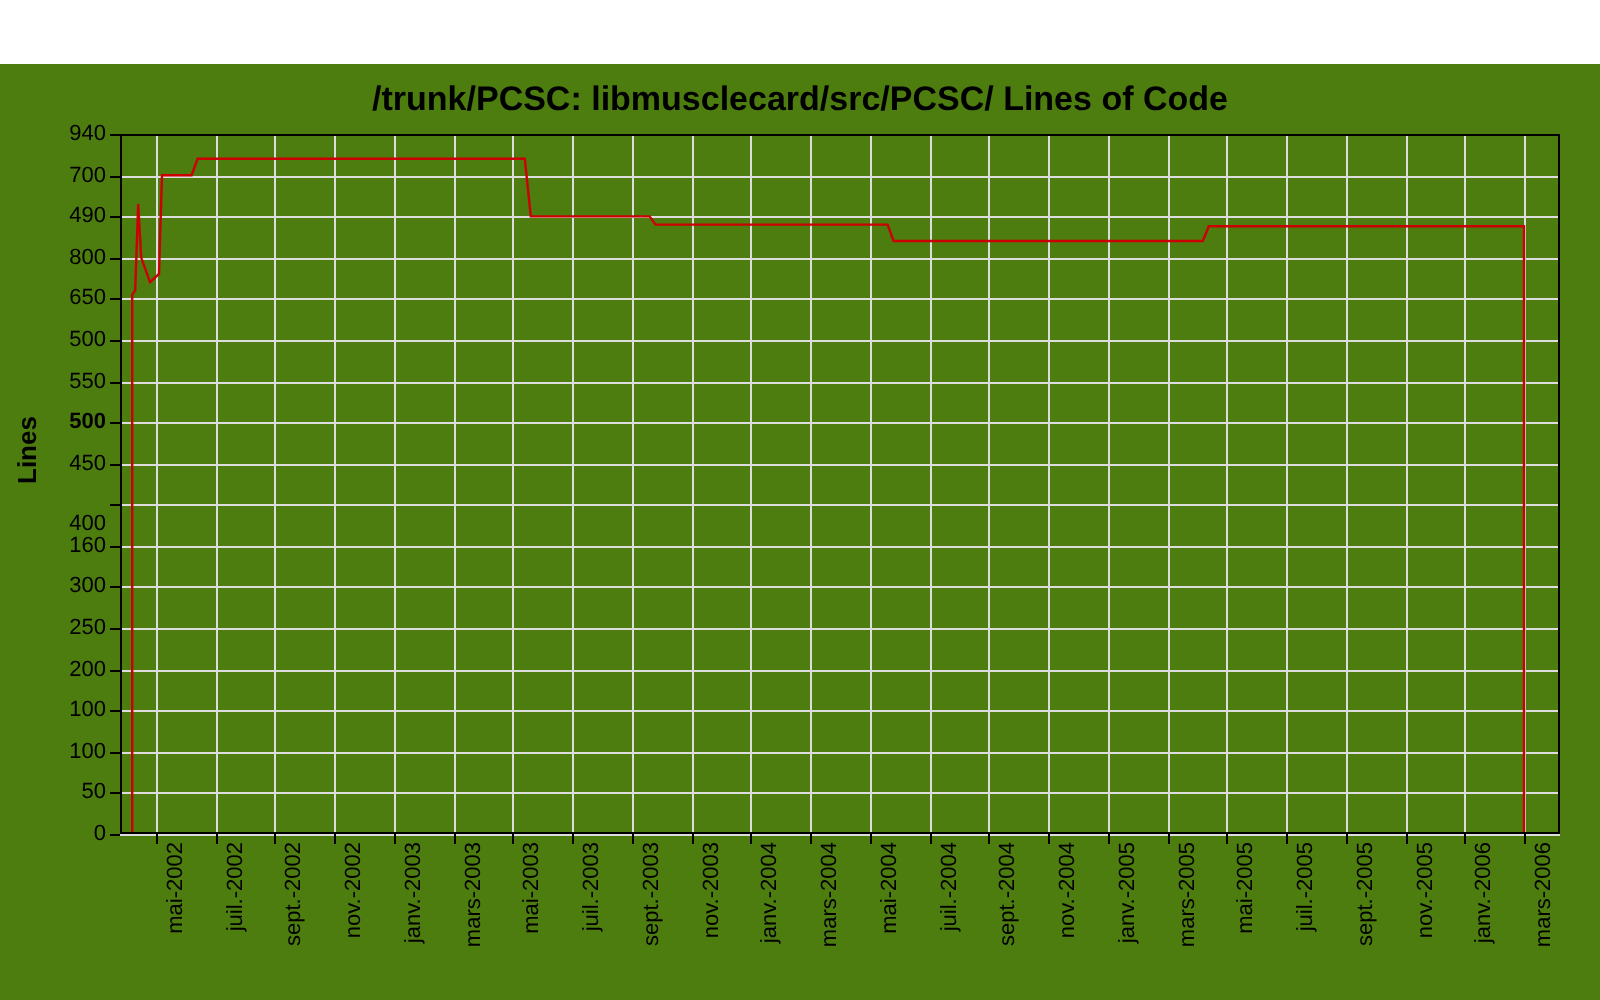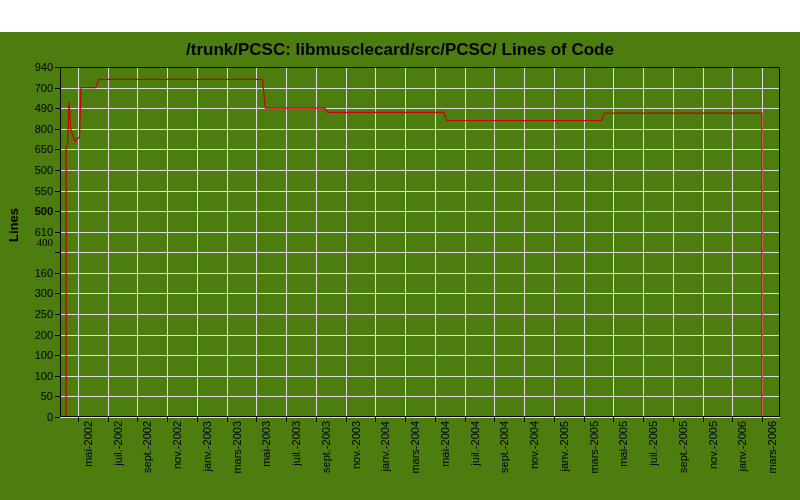--- a/index.html
+++ b/index.html
@@ -134,22 +134,22 @@
 
   <div class="y-ticks">
       <div class="y-tick-label" style="top: 350px;">0</div>
       <div class="y-tick-label" style="top: 329.412px;">50</div>
       <div class="y-tick-label" style="top: 308.824px;">100</div>
       <div class="y-tick-label" style="top: 288.235px;">100</div>
       <div class="y-tick-label" style="top: 267.647px;">200</div>
       <div class="y-tick-label" style="top: 247.059px;">250</div>
       <div class="y-tick-label" style="top: 226.471px;">300</div>
       <div class="y-tick-label" style="top: 205.882px;">160</div>
-      <div class="y-tick-label" style="top: 175px; font-family: Liberation Serif, serif;">400</div>
-      <div class="y-tick-label" style="top: 164.706px;">610</div>
+      <div class="y-tick-label" style="top: 195px;">400</div>
+      <div class="y-tick-label" style="top: 164.706px;">450</div>
       <div class="y-tick-label" style="top: 144.118px; font-weight: bold;">500</div>
       <div class="y-tick-label" style="top: 123.529px;">550</div>
       <div class="y-tick-label" style="top: 102.941px;">500</div>
       <div class="y-tick-label" style="top: 82.3529px;">650</div>
       <div class="y-tick-label" style="top: 61.7647px;">800</div>
       <div class="y-tick-label" style="top: 41.1765px;">490</div>
       <div class="y-tick-label" style="top: 20.5882px;">700</div>
       <div class="y-tick-label" style="top: 0px;">940</div>
     </div>
 

